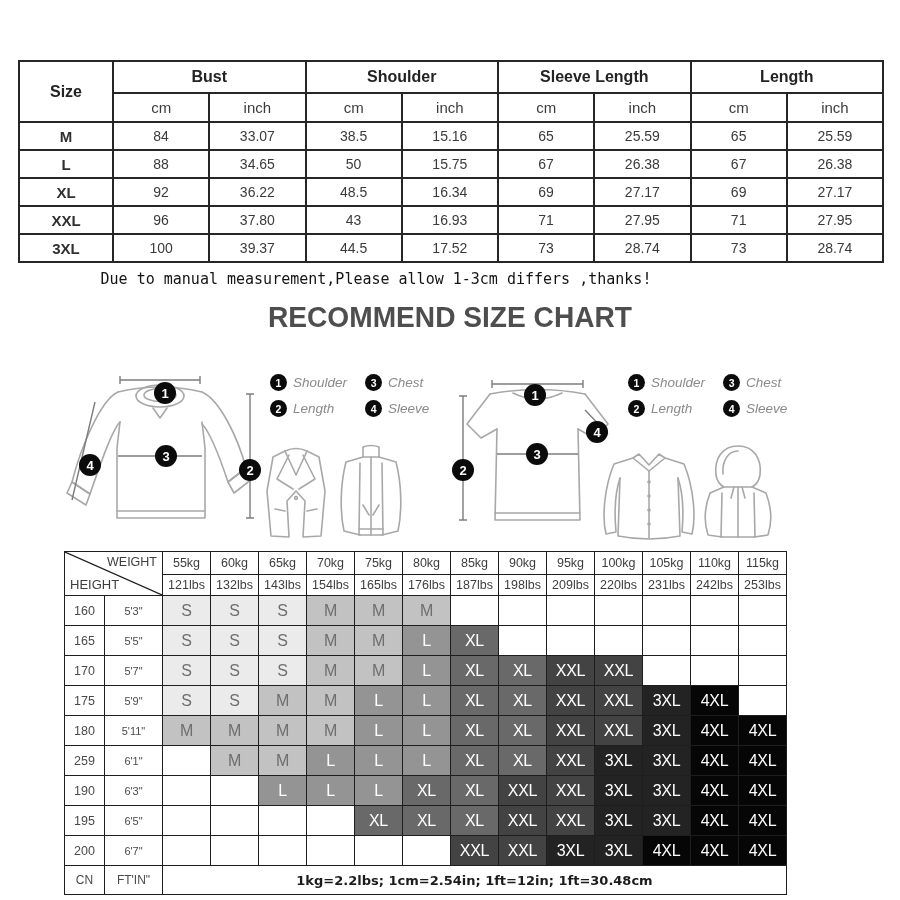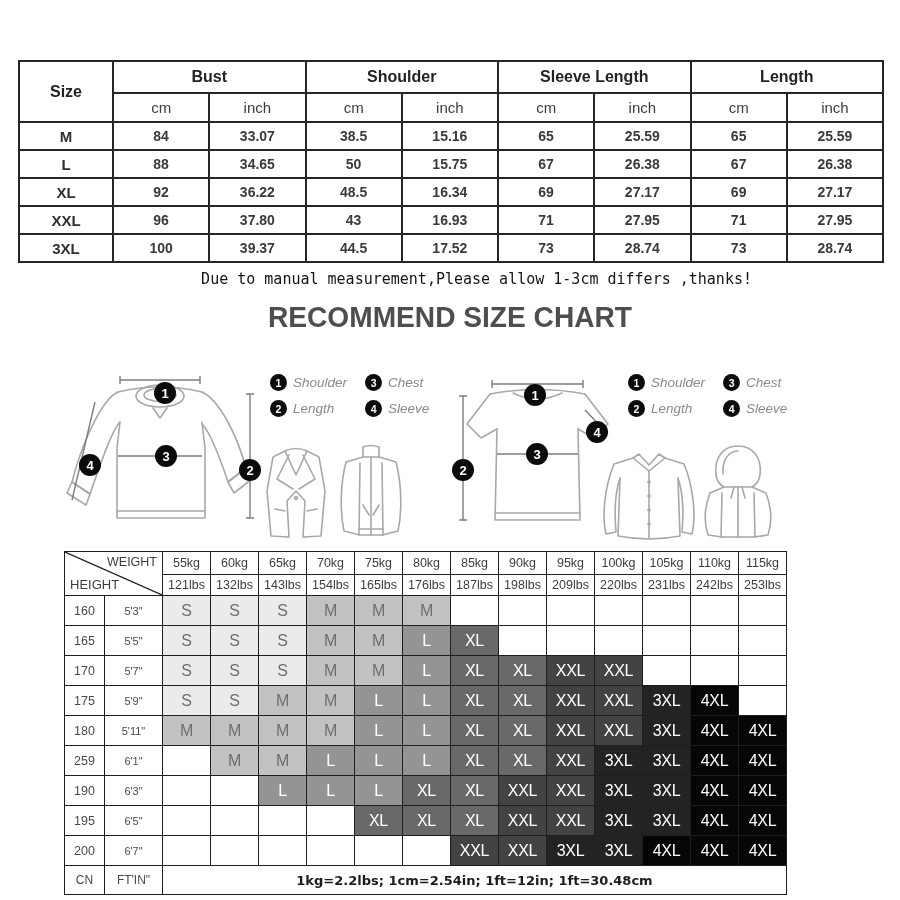--- a/index.html
+++ b/index.html
@@ -6,24 +6,24 @@
   .page{position:relative;width:900px;height:900px;background:#fff;overflow:hidden;
         font-family:"Liberation Sans",sans-serif;}
 
   
   table{border-collapse:collapse;table-layout:fixed;}
   .size-table{position:absolute;left:18px;top:60px;width:864px;}
   .size-table th,.size-table td{border:2px solid #262626;text-align:center;vertical-align:middle;padding:0;}
   .size-table .group{height:30px;font-size:16px;font-weight:700;color:#232323;}
   .size-table .sub{height:27px;font-size:15px;font-weight:400;color:#3c3c3c;}
   .size-table .size-label{height:26px;font-size:15px;font-weight:700;color:#303030;}
-  .size-table .val{font-size:14px;font-weight:700;color:#3a3a3a;}
+  .size-table .val{font-size:14px;font-weight:400;color:#3a3a3a;}
 
   
-  .note{position:absolute;left:0;top:270px;width:752px;text-align:right;
+  .note{position:absolute;left:0;top:270px;width:752px;text-align:center;
         font-family:"DejaVu Sans Mono",monospace;font-size:15px;color:#141414;}
   .heading{position:absolute;left:0;top:301px;width:900px;text-align:center;
         font-size:29px;font-weight:800;color:#4e4e4e;letter-spacing:0px;transform:scaleX(.97);}
 
   
   .diagram{position:absolute;}
   .diagram svg{display:block;}
   .sketch{stroke:#a8a8a8;stroke-width:1.6;fill:none;stroke-linejoin:round;stroke-linecap:round;}
   .mline{stroke:#7d7d7d;stroke-width:1.4;fill:none;}
   .marker{position:absolute;width:22px;height:22px;border-radius:50%;background:#0b0b0b;

